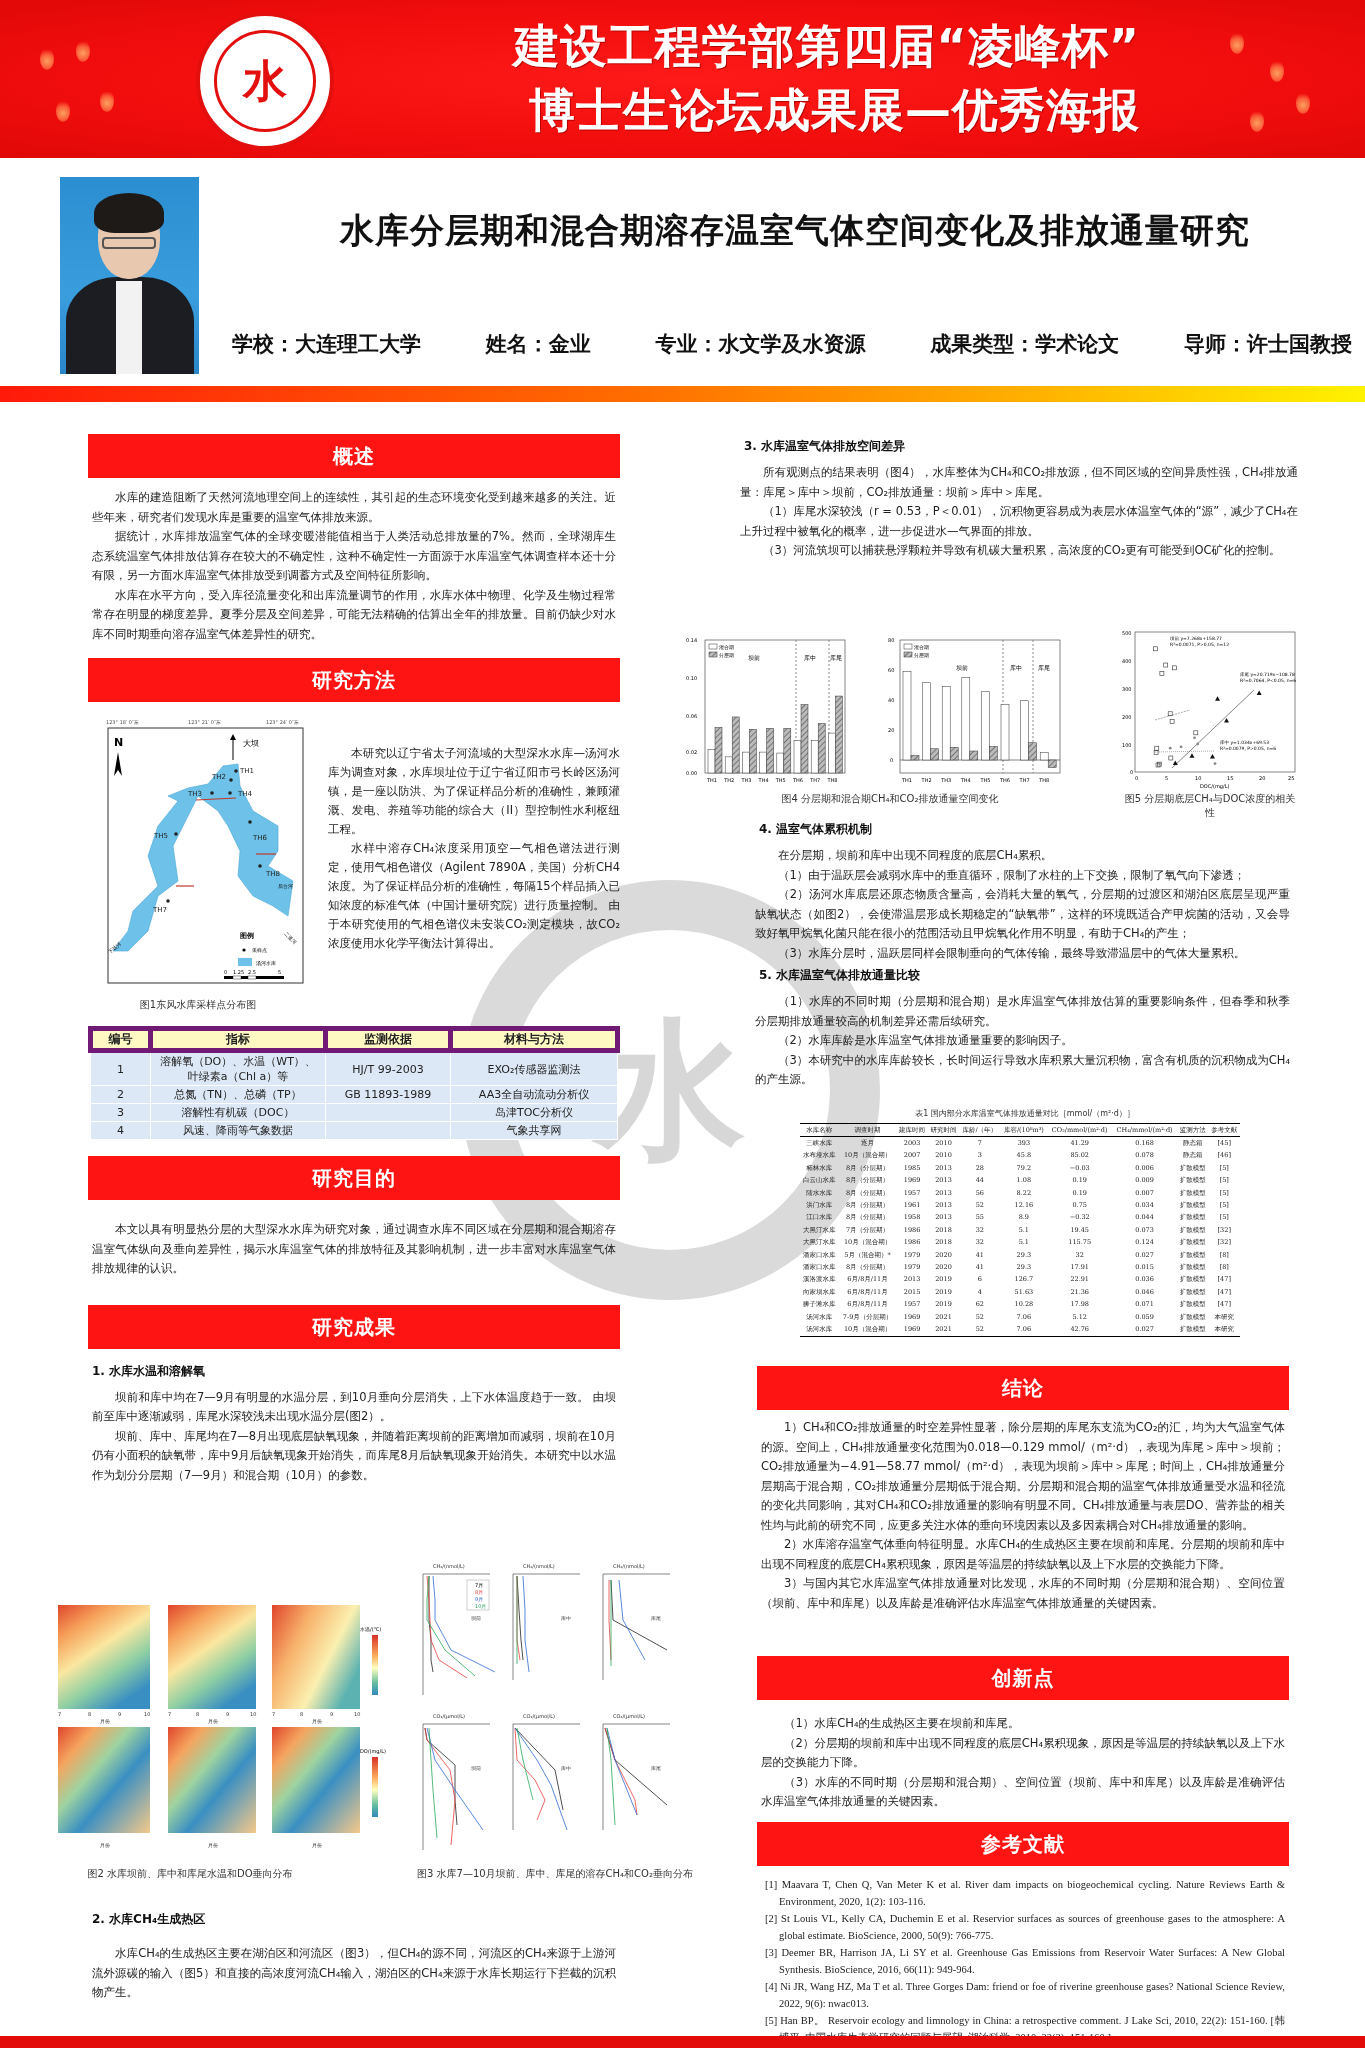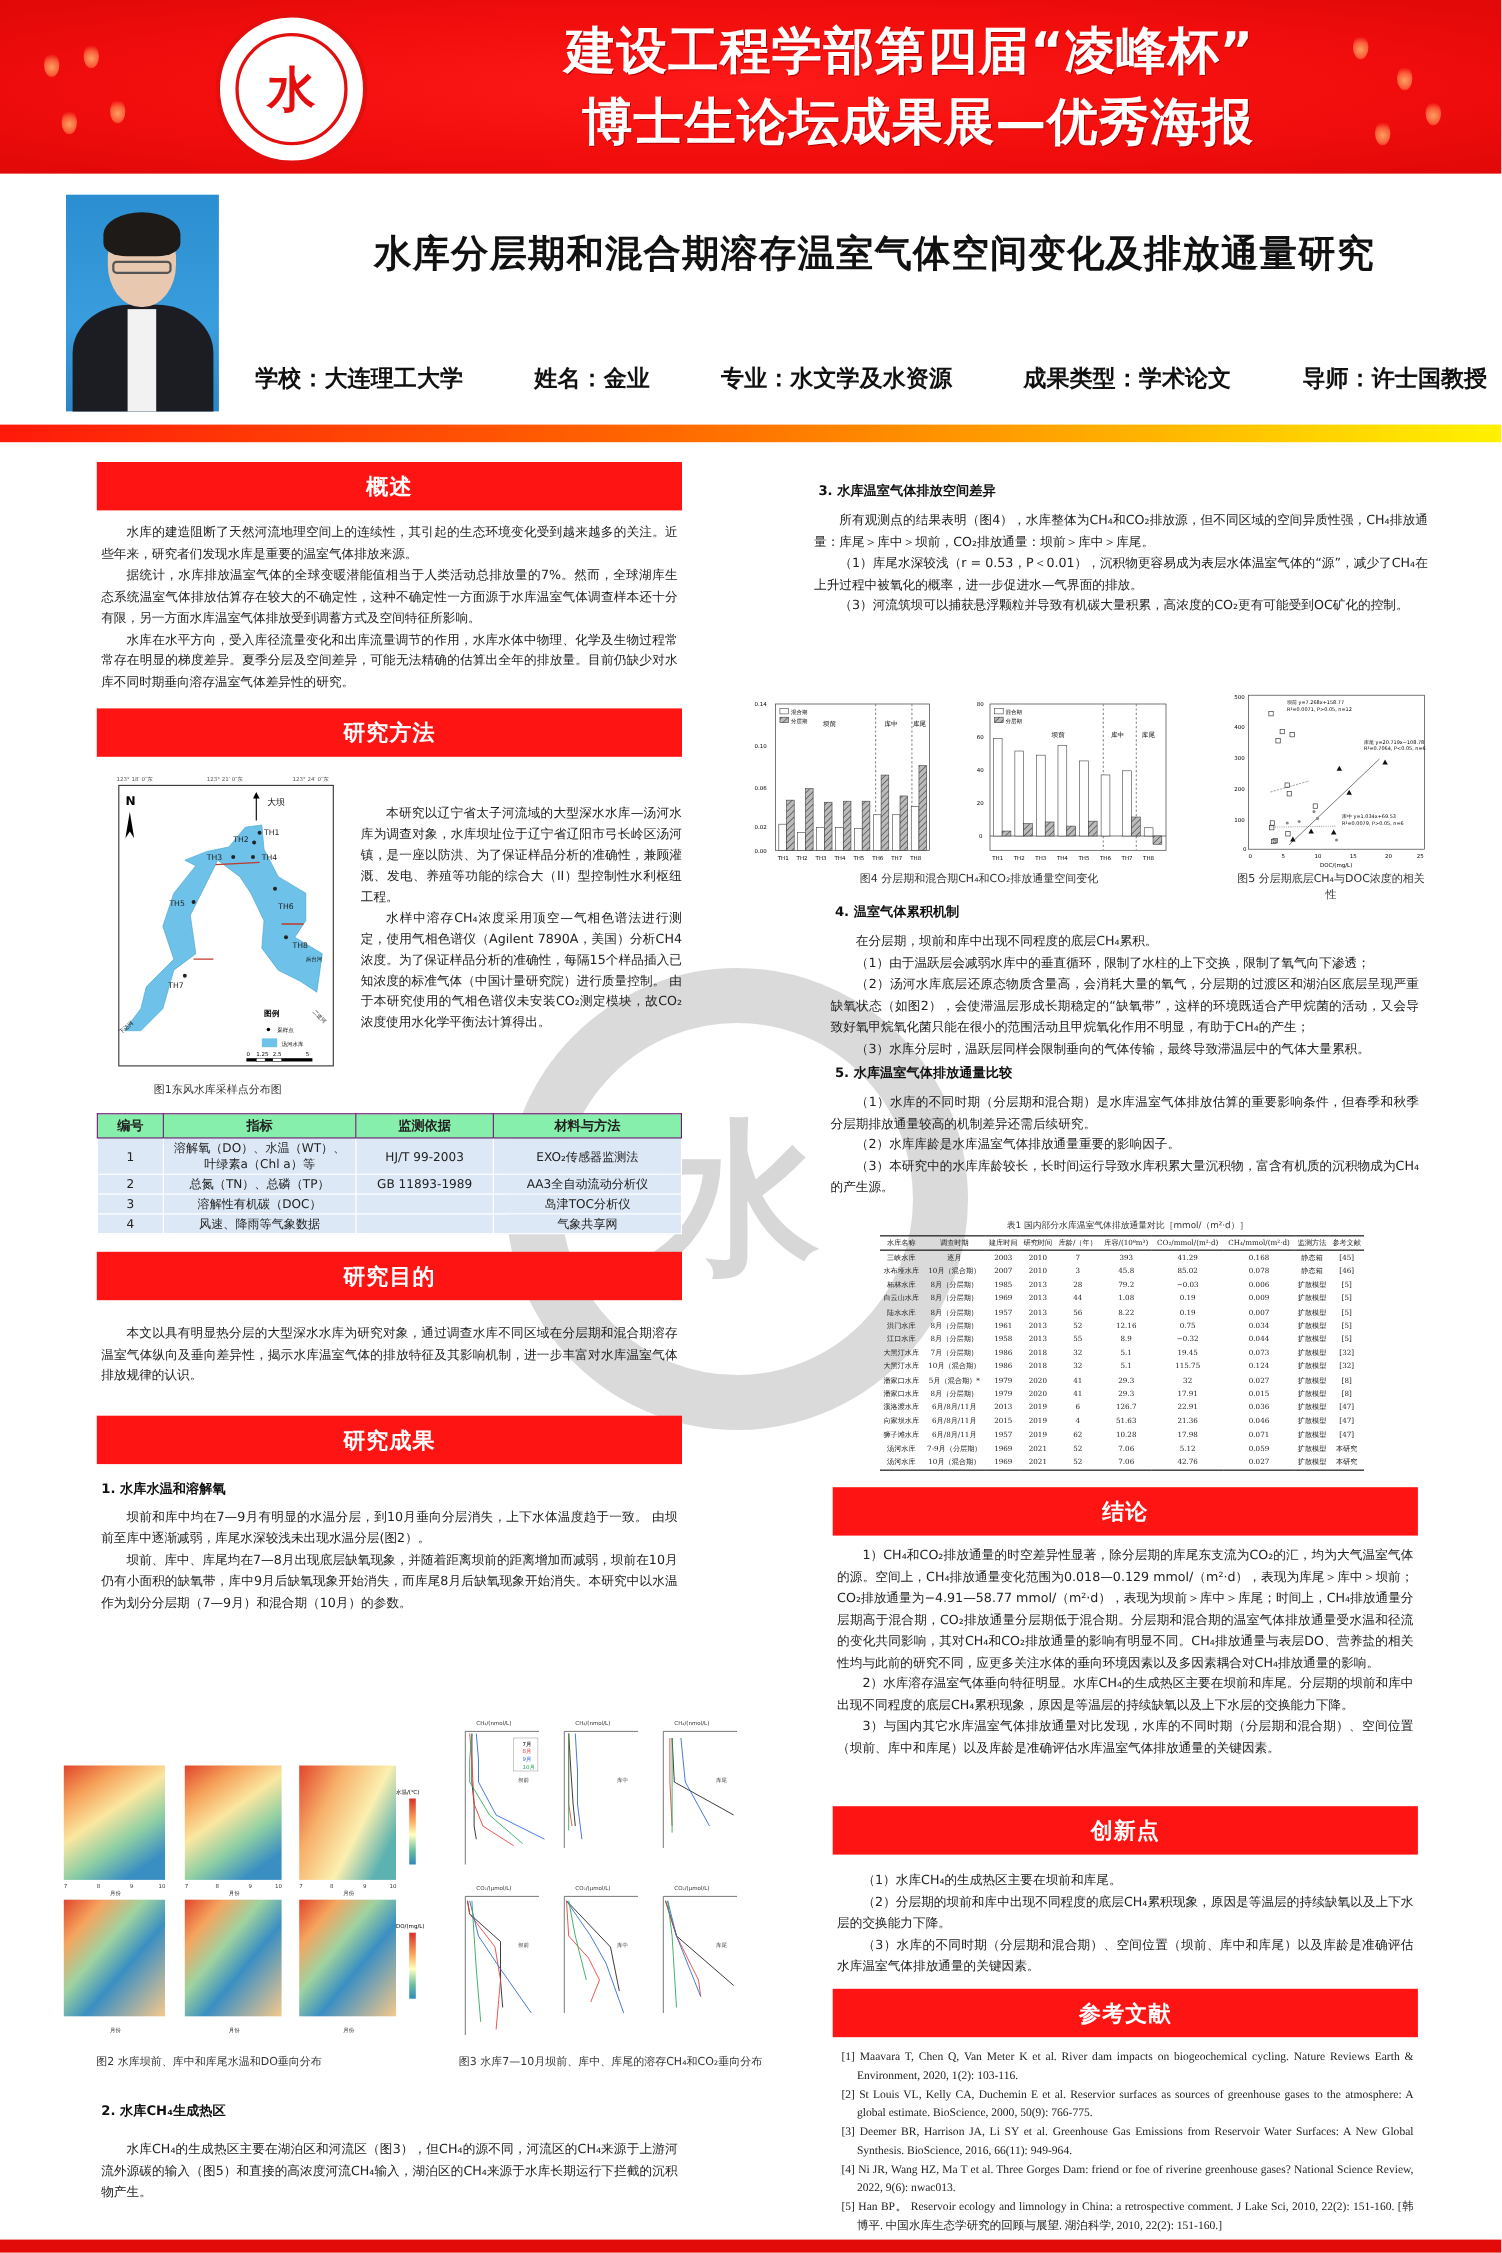--- a/index.html
+++ b/index.html
@@ -15,26 +15,26 @@
   .photo .head { position: absolute; left: 38px; top: 22px; width: 62px; height: 80px; border-radius: 44% 44% 48% 48%; background: #e9c8b0; }
   .photo .hair { position: absolute; left: 34px; top: 16px; width: 70px; height: 40px; border-radius: 50% 50% 30% 30%; background: #1e1a18; }
   .photo .glasses { position: absolute; left: 42px; top: 60px; width: 54px; height: 12px; border: 2px solid #555; border-radius: 4px; }
   .photo .body { position: absolute; left: 6px; top: 100px; width: 128px; height: 110px; border-radius: 40% 40% 0 0; background: #1b1d22; }
   .photo .shirt { position: absolute; left: 56px; top: 104px; width: 26px; height: 100px; background: #f2f2f2; }
   .poster-title { position: absolute; left: 240px; top: 208px; width: 1110px; text-align: center; font-size: 34px; font-weight: bold; color: #111; letter-spacing: 1px; }
   .meta { position: absolute; left: 232px; top: 330px; width: 1120px; display: flex; justify-content: space-between; font-size: 21px; font-weight: bold; color: #111; }
   .grad-bar { position: absolute; left: 0; top: 386px; width: 1365px; height: 16px; background: linear-gradient(90deg,#ff1a0a 0%, #ff6a00 45%, #ffb000 75%, #fff200 100%); }
   .col-left { position: absolute; left: 88px; top: 420px; width: 532px; }
   .col-right { position: absolute; left: 740px; top: 410px; width: 558px; }
-  .sec-head { background: #ff1414; color: #fff; font-weight: bold; font-size: 20px; text-align: center; height: 44px; line-height: 44px; letter-spacing: 1px; }
+  .sec-head { background: #ff1414; color: #fff; font-weight: bold; font-size: 20px; text-align: center; height: 44px; line-height: 44px; letter-spacing: 1px; margin-top: 14px; }
   .para { font-size: 11.5px; line-height: 19.5px; text-indent: 2em; text-align: justify; color: #222; }
   .sub-head { font-size: 12px; font-weight: bold; margin: 6px 0 8px 4px; color: #111; }
   .caption { font-size: 10px; color: #333; text-align: center; }
   table.methods { width: 532px; border-collapse: collapse; font-size: 11px; text-align: center; }
-  table.methods th { background: #86efac; font-weight: bold; font-size: 12px; height: 22px; border: 1px solid #701a75; }
+  table.methods th { background: #fef9c3; font-weight: bold; font-size: 12px; height: 22px; border: 5px solid #701a75; }
   table.methods td { background: #dce8f5; border: 1px solid #fff; padding: 1px 4px; line-height: 15px; }
   table.cmp { width: 440px; border-collapse: collapse; font-size: 6.5px; text-align: center; font-family: "DejaVu Serif", serif; }
   table.cmp th { font-weight: normal; border-top: 1.5px solid #000; border-bottom: 1px solid #000; padding: 2px 1px; line-height: 8px; }
   table.cmp td { padding: 2px 1px; line-height: 8.4px; }
   table.cmp tr:last-child td { border-bottom: 1.5px solid #000; }
   .refs { font-family: "Liberation Serif", "DejaVu Serif", serif; font-size: 10.5px; line-height: 17px; color: #222; }
   .refs .ref { padding-left: 14px; text-indent: -14px; margin-bottom: 0; text-align: justify; }
   .bottom-bar { position: absolute; left: 0; top: 2036px; width: 1365px; height: 12px; background: #e30a0a; }
   .watermark { position: absolute; left: 460px; top: 880px; width: 420px; height: 420px; border-radius: 50%; border: 50px solid rgba(150,150,150,.35); pointer-events: none; }
   .wm-inner { position: absolute; left: 560px; top: 980px; width: 220px; height: 220px; color: rgba(140,140,140,.35); font-size: 150px; text-align: center; font-weight: bold; line-height: 220px; pointer-events: none; }

